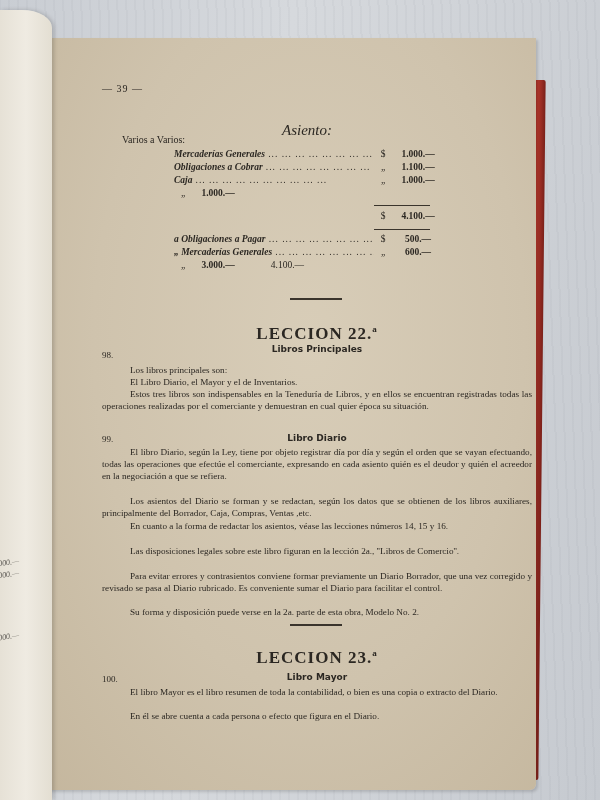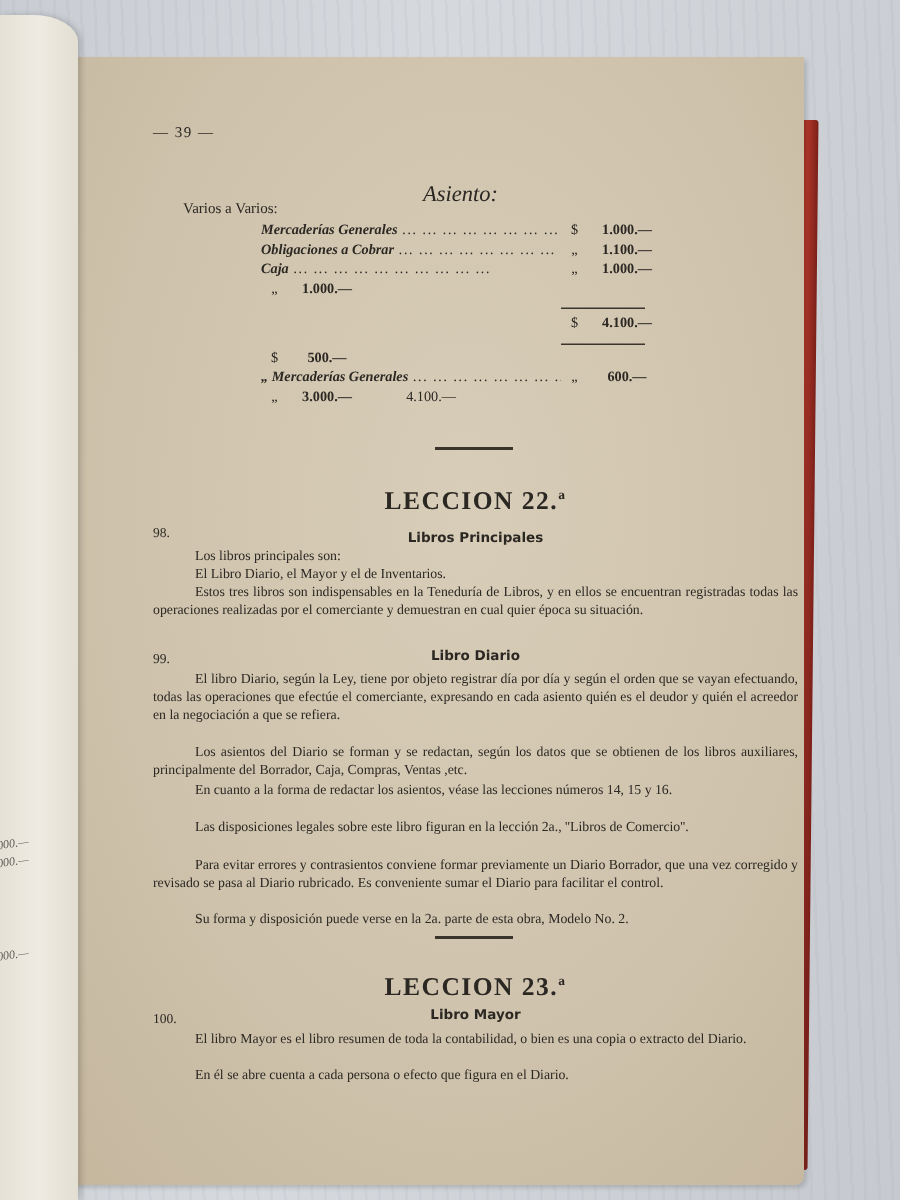--- a/index.html
+++ b/index.html
@@ -91,20 +91,21 @@
     </div>
 
     <div class="rule" style="left:272px; top:167px; width:56px;"></div>
     <div class="total-row" style="left:272px; top:173px;">
       <span class="sym">$</span>
       <span class="amt">4.100.—</span>
     </div>
     <div class="rule" style="left:272px; top:191px; width:56px;"></div>
 
     <div class="acct-row" style="left:72px; top:196px;">
+      <span class="acct-name">a Obligaciones a Pagar</span>
       <span class="sym">$</span>
       <span class="amt">500.—</span>
       <span class="amt2"></span>
     </div>
     <div class="acct-row" style="left:72px; top:209px;">
       <span class="acct-name">„ Mercaderías Generales</span>
       <span class="sym">„</span>
       <span class="amt">600.—</span>
       <span class="amt2"></span>
     </div>
@@ -112,21 +113,21 @@
       <span class="sym">„</span>
       <span class="amt">3.000.—</span>
       <span class="amt2">4.100.—</span>
     </div>
 
     <div class="sep" style="left:188px; top:260px; width:52px;"></div>
 
     <div class="lesson" style="top:286px;"><span>LECCION 22.</span><sup>a</sup></div>
 
     <div class="sec-num" style="top:312px;">98.</div>
-    <div class="sec-title" style="top:316px;">Libros Principales</div>
+    <div class="sec-title" style="top:306px;">Libros Principales</div>
     <div class="para indent" style="top:326px;">Los libros principales son:</div>
     <div class="para indent" style="top:338px;">El Libro Diario, el Mayor y el de Inventarios.</div>
     <div class="para indent" style="top:350px;">Estos tres libros son indispensables en la Teneduría de Libros, y en ellos se encuentran registradas todas las operaciones realizadas por el comerciante y demuestran en cual quier época su situación.</div>
 
     <div class="sec-num" style="top:396px;">99.</div>
     <div class="sec-title" style="top:395px;">Libro Diario</div>
     <div class="para indent" style="top:408px;">El libro Diario, según la Ley, tiene por objeto registrar día por día y según el orden que se vayan efectuando, todas las operaciones que efectúe el comerciante, expresando en cada asiento quién es el deudor y quién el acreedor en la negociación a que se refiera.</div>
     <div class="para indent" style="top:457px;">Los asientos del Diario se forman y se redactan, según los datos que se obtienen de los libros auxiliares, principalmente del Borrador, Caja, Compras, Ventas ,etc.</div>
     <div class="para indent" style="top:482px;">En cuanto a la forma de redactar los asientos, véase las lecciones números 14, 15 y 16.</div>
     <div class="para indent" style="top:507px;">Las disposiciones legales sobre este libro figuran en la lección 2a., ''Libros de Comercio''.</div>

